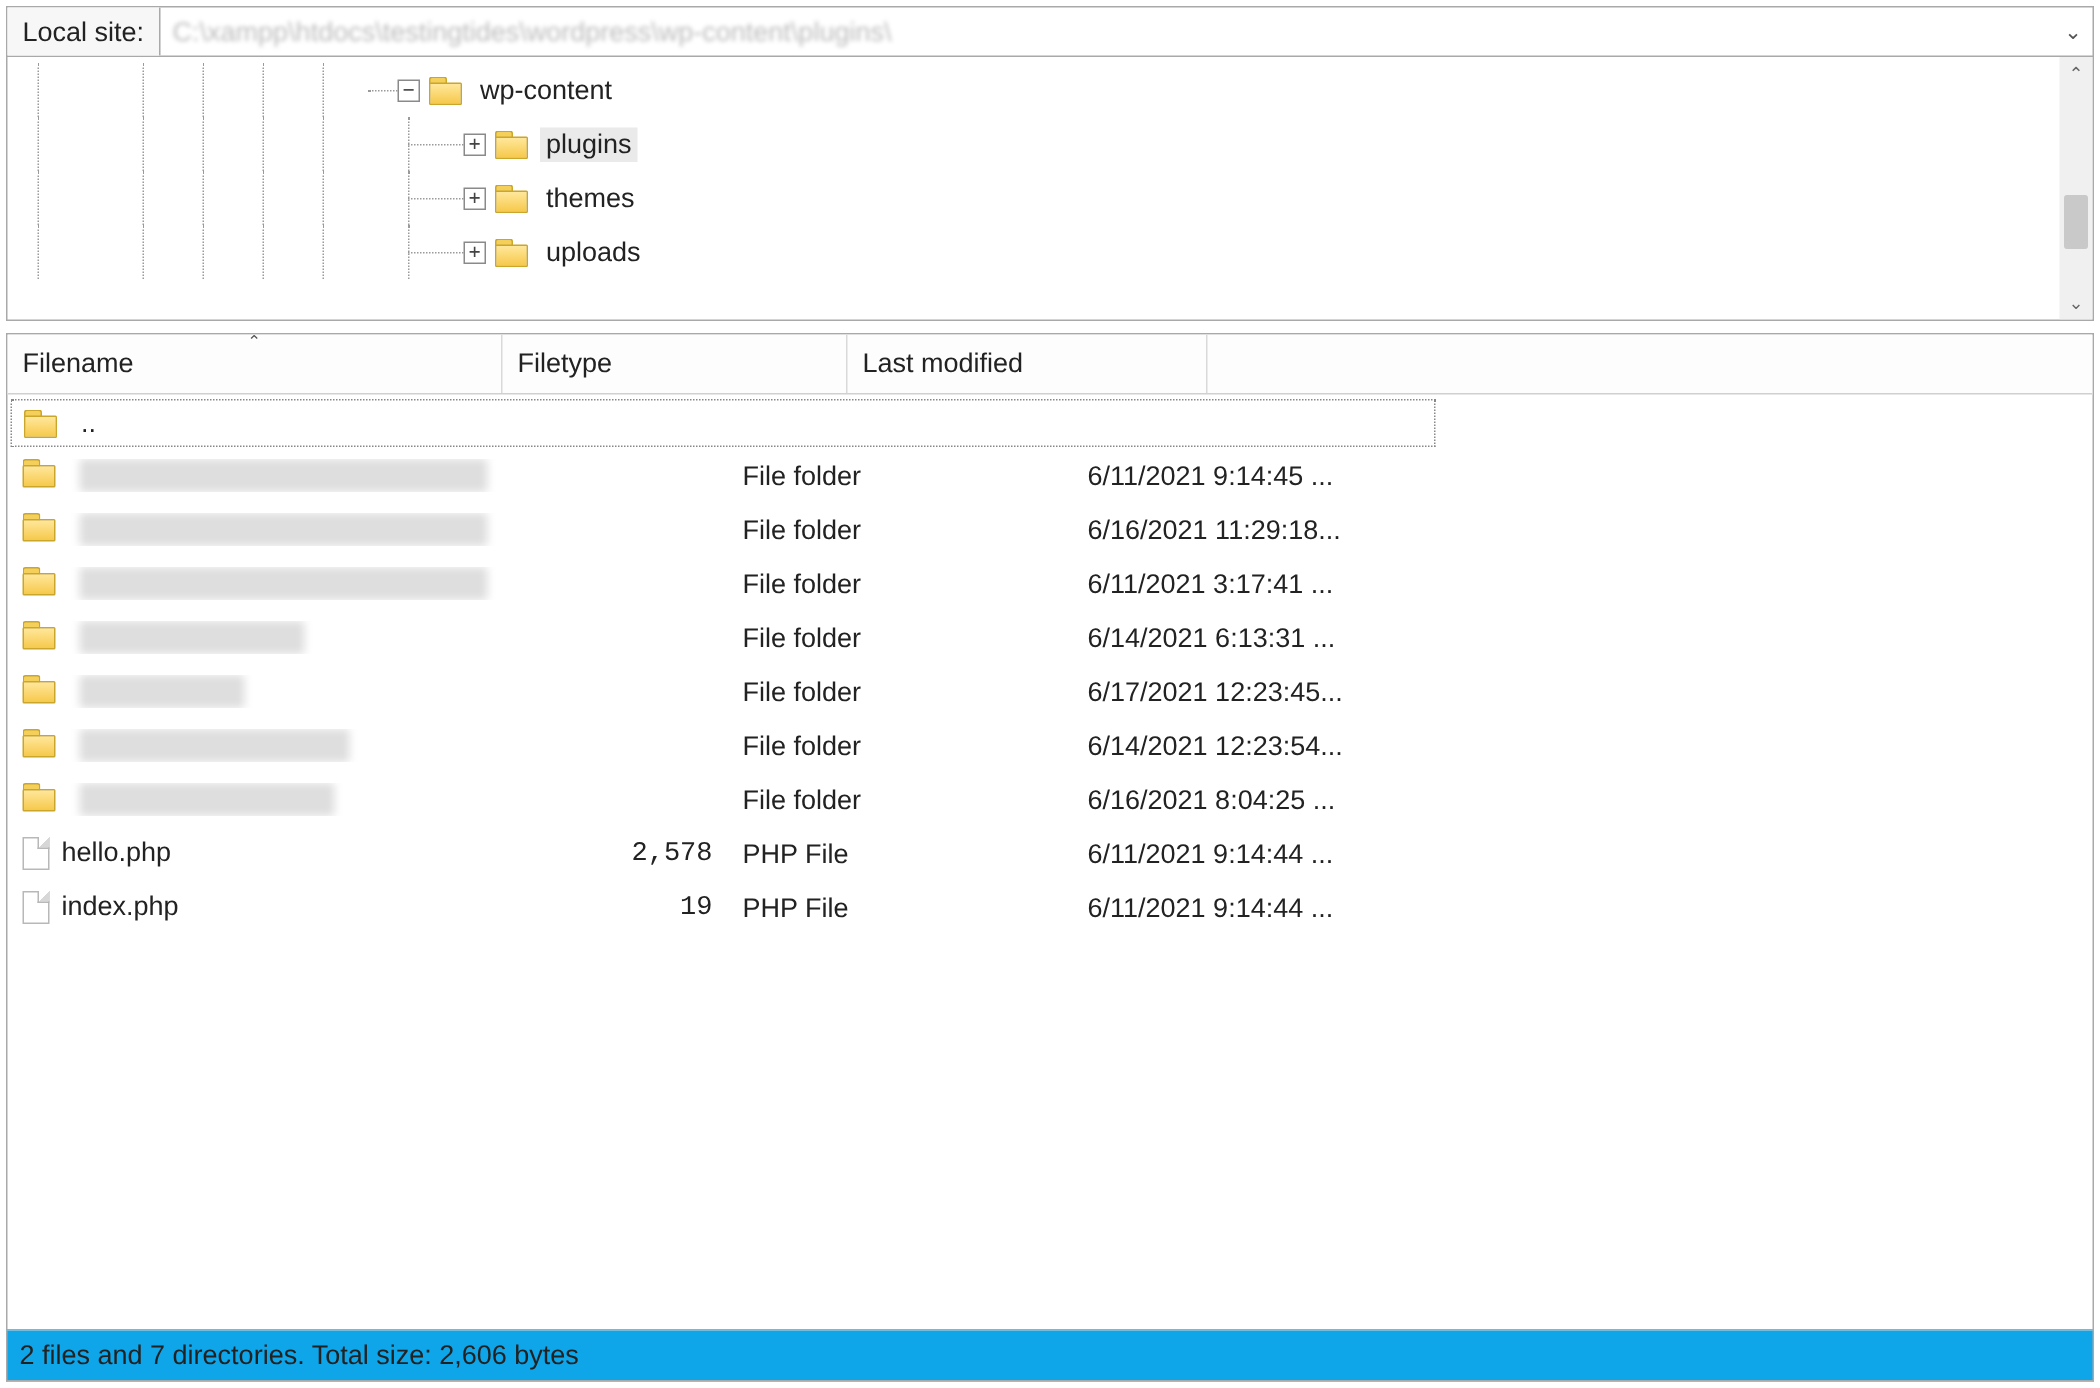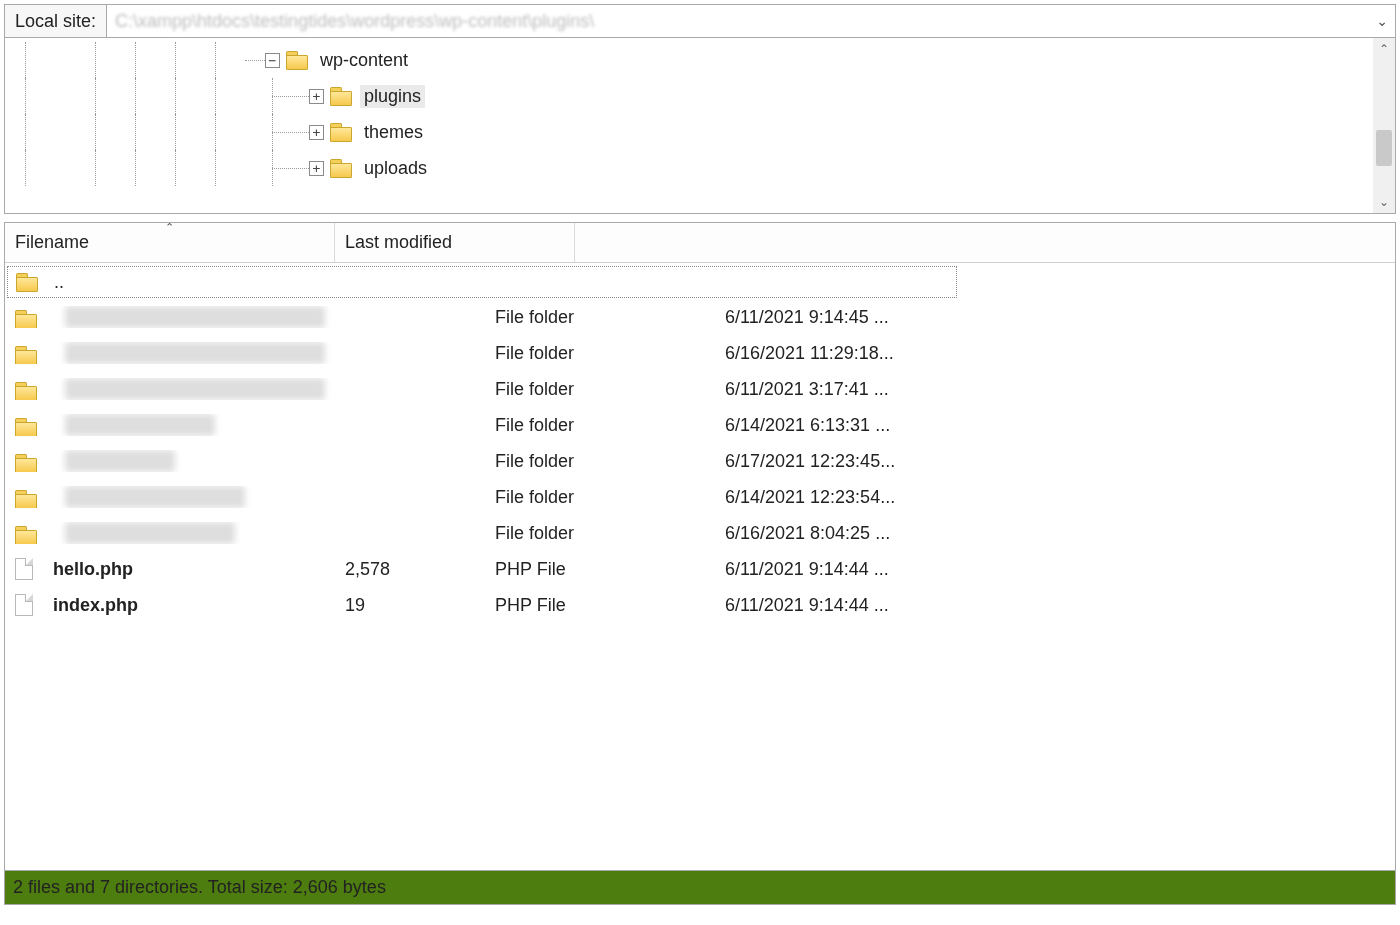--- a/index.html
+++ b/index.html
@@ -203,26 +203,25 @@
   .fl-row {
     display: flex;
     height: 36px;
     align-items: center;
   }
   .fl-cell {
     padding: 0 10px;
     overflow: hidden;
     white-space: nowrap;
   }
-  .fl-cell.num { text-align: left; }
+  .fl-cell.num { text-align: right; font-family: Liberation Mono, monospace; }
   .fl-namecell {
     display: flex;
-    align-items: flex-end;
-    gap: 20px;
-    font-weight: bold;
+    align-items: flex-start;
+    gap: 8px;
   }
   .file-ico {
     width: 18px; height: 22px;
     border: 1px solid #b8b8b8;
     background: #fff;
     position: relative;
     flex: none;
   }
   .file-ico::after {
     content: "";
@@ -246,23 +245,23 @@
     width: 950px;
   }
   .col-name { width: 330px; }
   .col-size { width: 150px; }
   .col-type { width: 230px; }
   .col-mod  { width: 240px; }
   
   .status {
     border: 1px solid #a9a9a9;
     border-top: none;
-    margin: 0 4px 20px 4px;
+    margin: 0 4px 4px 4px;
     padding: 6px 8px;
-    background: #4d7c0f;
+    background: #0ea5e9;
     font-size: 18px;
   }
 </style>
 </head>
 <body>
 
 <div class="panel">
 
   <div class="pathbar">
     <div class="pathbar-label">Local site:</div>
@@ -338,20 +337,23 @@
       <div class="sb-btn">⌄</div>
     </div>
   </div>
 
   <div class="filelist-wrap">
     <div class="fl-header">
       <div class="fl-hcell col-name" style="position:relative;">
         <span class="sort-caret">⌃</span>
         <span>Filename</span>
       </div>
+      <div class="fl-hcell col-type">
+        <span>Filetype</span>
+      </div>
       <div class="fl-hcell col-mod">
         <span>Last modified</span>
       </div>
     </div>
     <div class="fl-body" id="fl-body">
         <div class="fl-row">
           <div class="parent-row" style="display: flex; align-items: center; gap: 8px; padding-left: 8px;">
             <div class="folder-ico"></div>
             <span>..</span>
           </div>

